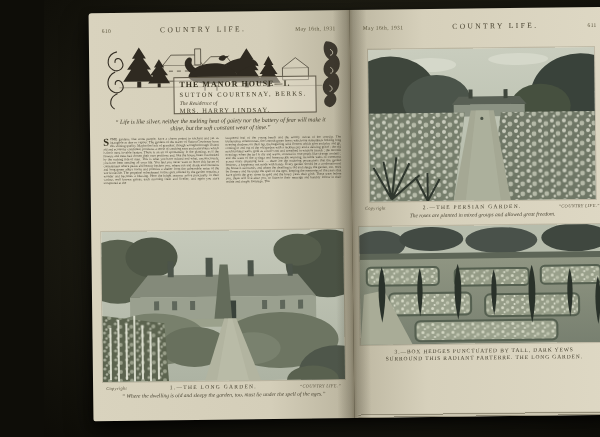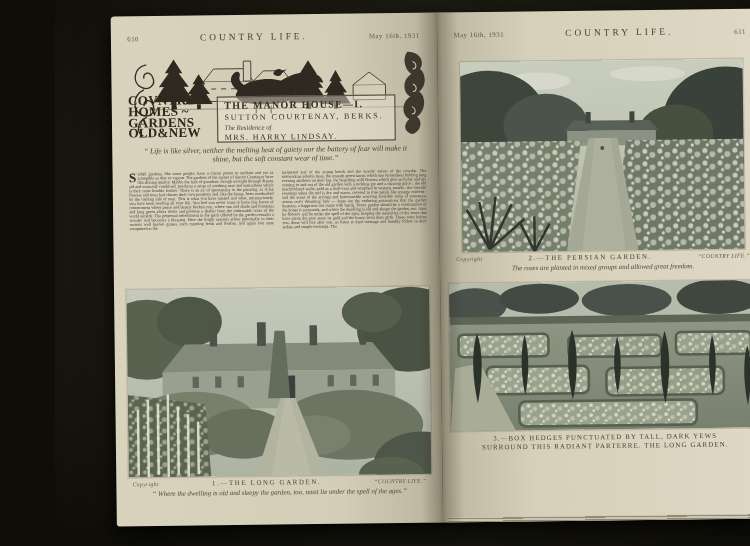--- a/index.html
+++ b/index.html
@@ -102,26 +102,20 @@
             <path d="M88,34 C92,24 112,20 124,24 C134,27 138,33 134,38 C128,44 100,44 92,40 C88,38 87,36 88,34 Z"></path>
             <path d="M124,24 C140,14 156,16 158,26 C150,24 142,28 136,34 C134,30 128,27 124,24 Z"></path>
             <path d="M90,32 C84,28 82,22 86,18 C89,15 92,17 91,20 C90,23 92,26 96,28 Z"></path>
             <path d="M118,18 C120,14 124,14 125,16 L129,15 L125,18 C124,21 119,21 118,18 Z"></path>
             <path d="M104,44 L104,50 M116,44 L116,50" stroke="#2f2a21" stroke-width="1"></path>
           </g>
           <path d="M226,2 C236,2 240,10 236,16 C241,20 241,30 235,34 C241,38 240,50 233,54 C238,58 236,66 229,68 C222,66 222,60 227,56 C220,52 221,42 228,38 C221,34 222,24 229,20 C223,16 222,6 226,2 Z" fill="#2f2a21" opacity="0.9"></path>
           <path d="M230,10 C234,12 233,16 230,16 M230,28 C234,30 233,34 230,34 M229,46 C233,48 232,52 229,52" stroke="#d3cdb8" stroke-width="0.8" fill="none"></path>
           <path d="M18,46 H222" stroke="#3a3428" stroke-width="0.6" opacity="0.55"></path>
         </svg>
-        <div class="logo-text">
-          <div>COVNTRY</div>
-          <div>HOMES ~</div>
-          <div>GARDENS</div>
-          <div>OLD&amp;NEW</div>
-        </div>
         <div class="title-box">
           <div class="tb-title">THE MANOR HOUSE—I.</div>
           <div class="tb-sub">SUTTON COURTENAY, BERKS.</div>
           <div class="tb-res">The Residence of</div>
           <div class="tb-name">MRS. HARRY LINDSAY.</div>
         </div>
       </div>
 
       <div class="epigraph">“ Life is like silver, neither the melting heat of gaiety nor the battery of fear will make it shine, but the soft constant wear of time.”</div>
 

